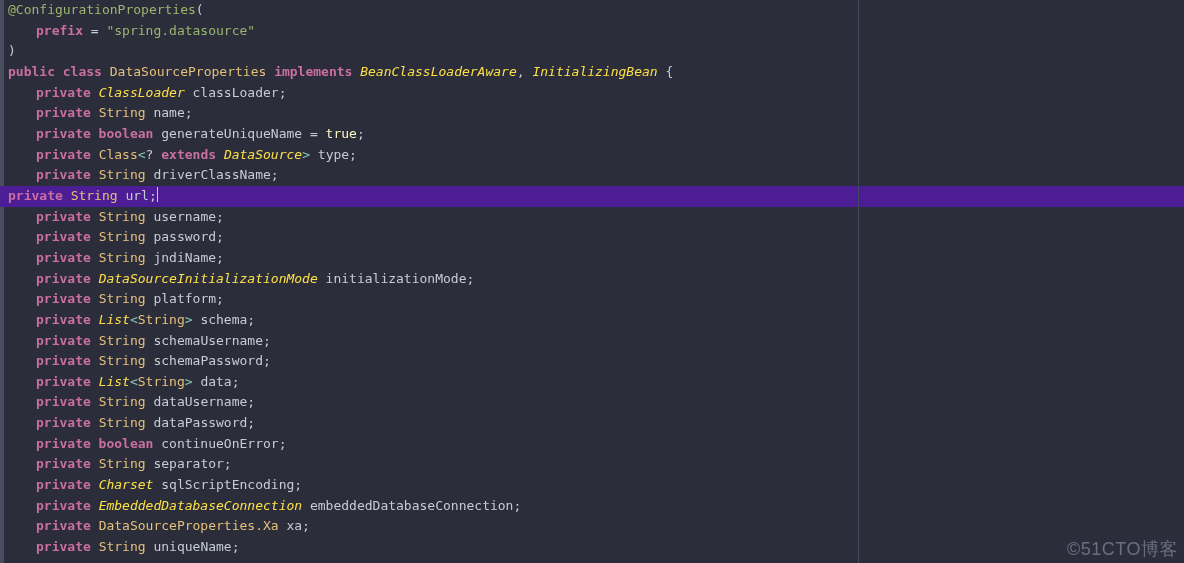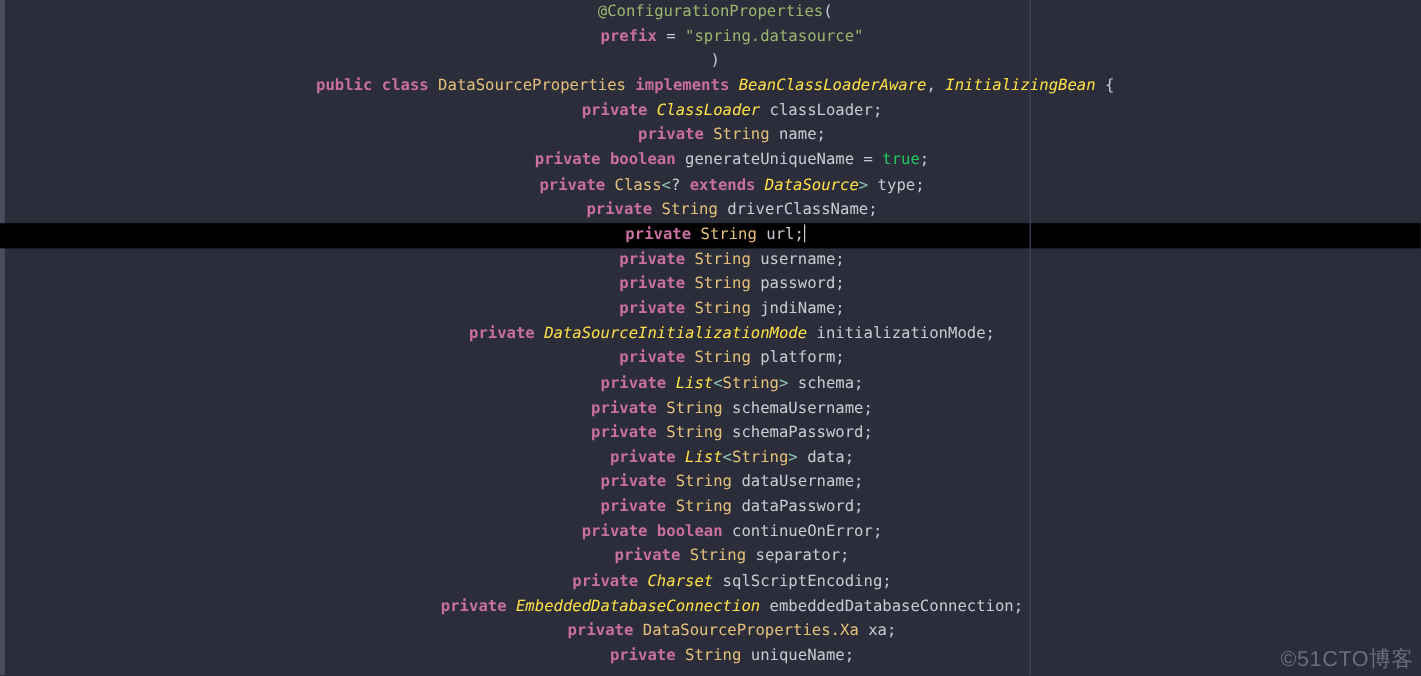--- a/index.html
+++ b/index.html
@@ -12,34 +12,34 @@
     width:1184px; height:563px;
     overflow:hidden;
     line-height:20.65px;
     position:relative;
   }
   .gutter {
     position:absolute; left:0; top:0; bottom:0; width:4px;
     background:#4a4d60;
   }
   .code {
-    position:absolute; left:8px; top:0; right:0;text-align:center;
+    position:absolute; left:8px; top:0; right:0;
   }
   .line { padding-left:0; }
-  .line.highlight { background:#000000; margin-left:-8px; padding-left:8px; }
+  .line.highlight { background:#4c1d95; margin-left:-8px; padding-left:8px; }
   .indent1 { padding-left:28px; }
 
   .t-anno  { color:#9bb66f; }      
   .t-key   { color:#c96fa2;font-weight:bold; }      
   .t-class { color:#fde047; font-style:italic; } 
   .t-classn{ color:#e4c07a; }       
   .t-angle { color:#8ac5b1; }       
   .t-plain { color:#c7ccd4; }       
   .t-str   { color:#9bb66f; }       
-  .t-bool  { color:#22c55e; }
+  .t-bool  { color:#fef9c3; }
 
   .caret {
     display:inline-block; width:1px; height:15px;
     background:#c7ccd4; vertical-align:text-bottom;
     transform:translateY(-1px);
   }
 
   .vsplit {
     position:absolute; top:0; bottom:0; left:858px; width:1px;
     background:#44475a;

